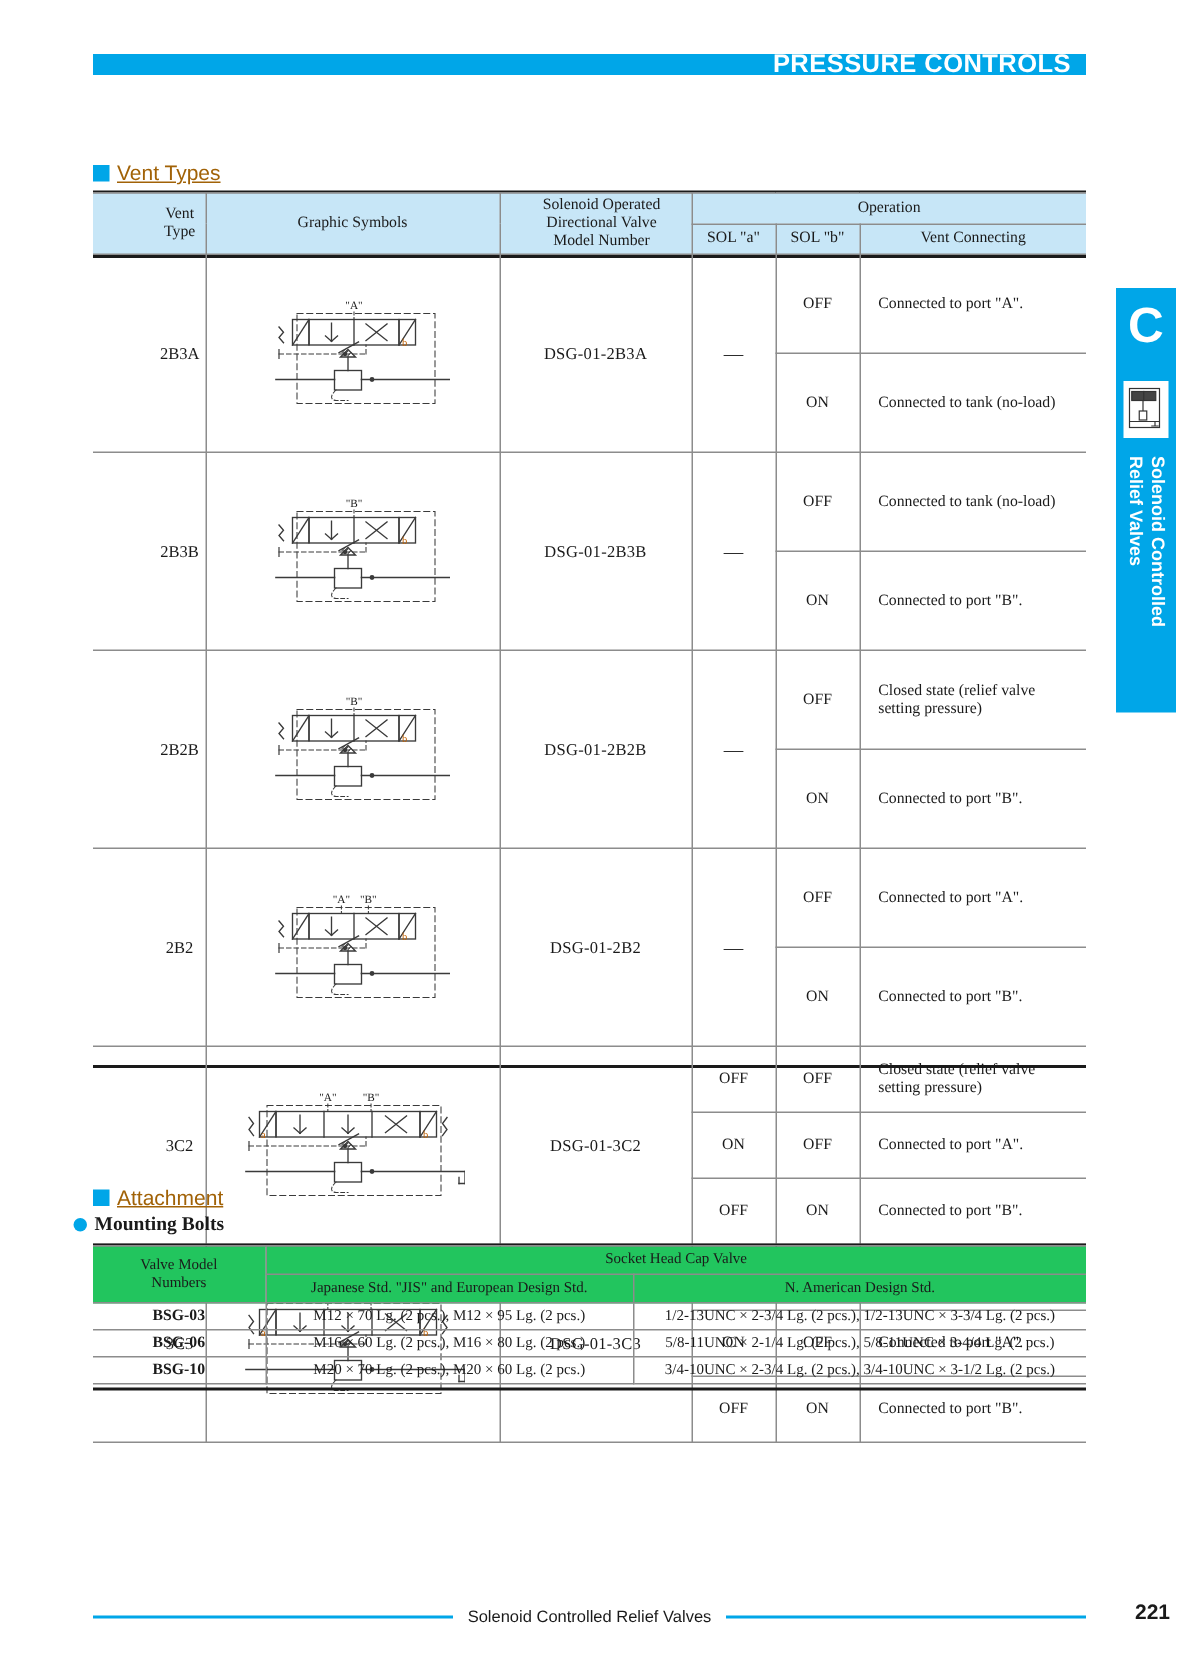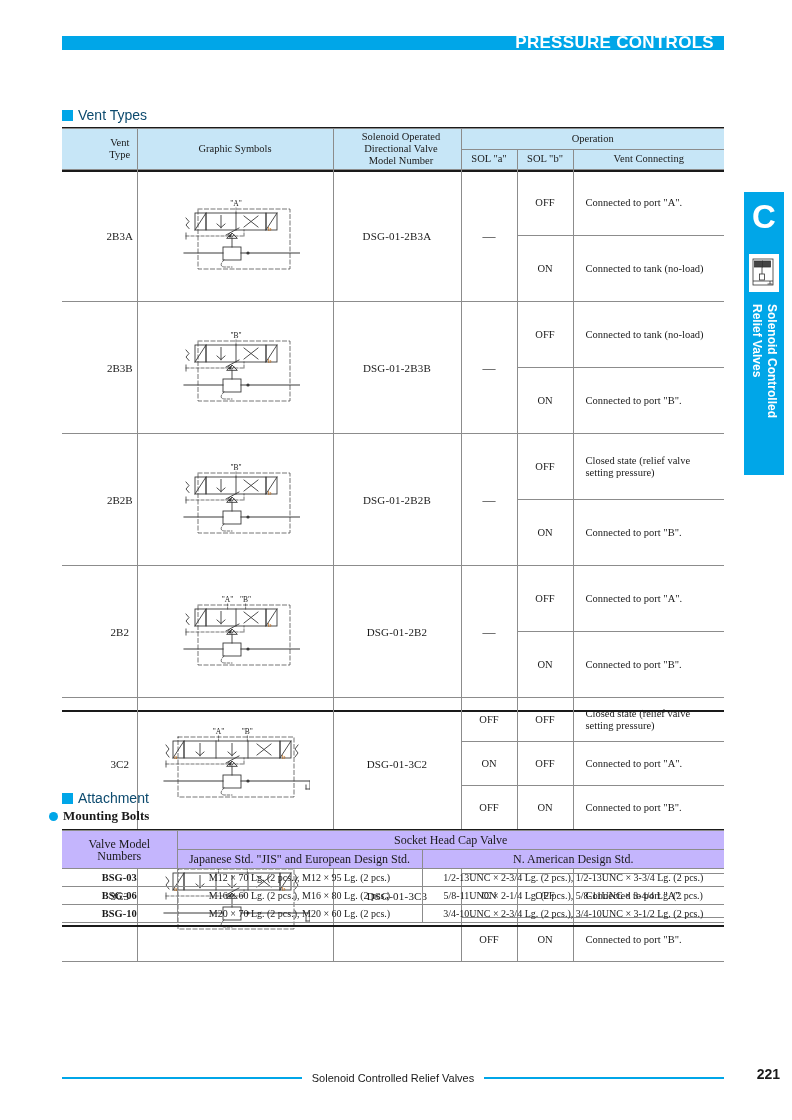--- a/index.html
+++ b/index.html
@@ -44,21 +44,21 @@
   .tab .tab-text span{
     writing-mode:vertical-rl; text-orientation:mixed;
     font-family:"Liberation Sans", sans-serif; font-weight:bold;
     font-size:12px; color:#fff; line-height:15px; white-space:pre;
     text-align:left;
   }
 
   
   .sec-head{
     position:absolute; font-family:"Liberation Sans", sans-serif;
-    font-size:14px; color:#0c4a6e; display:flex; align-items:center; gap:5px;
+    font-size:14px; color:#a16207; display:flex; align-items:center; gap:5px;text-decoration:underline;
   }
   .sq{ width:11px; height:11px; background:#00a6e8; display:inline-block; }
   .dot{ width:9px; height:9px; border-radius:50%; background:#00a6e8; display:inline-block; }
   .sub-head{
     position:absolute; font-family:"Liberation Serif", serif; font-weight:bold;
     font-size:13px; display:flex; align-items:center; gap:5px;
   }
 
   
   table{ border-collapse:collapse; position:absolute; }
@@ -94,21 +94,21 @@
   .vent-table td.dash{ font-size:13px; }
 
   
   .bolt-table{ left:62px; top:830px; width:662px; }
   .bolt-table th, .bolt-table td{
     border-left:1px solid #8c8c8c; border-right:1px solid #8c8c8c;
     border-top:1px solid #8c8c8c; border-bottom:1px solid #8c8c8c;
     font-weight:normal; text-align:center;
     font-family:"Liberation Serif", serif; font-size:10px; padding:3px 2px;
   }
-  .bolt-table thead th{ background:#c4b5fd; font-size:12px; line-height:12px; }
+  .bolt-table thead th{ background:#22c55e; font-size:10px; line-height:12px; }
   .bolt-table .outer-l{ border-left:none; }
   .bolt-table .outer-r{ border-right:none; }
   .b-top{ position:absolute; left:62px; top:829px; width:662px; height:2px; background:#1a1a1a; }
   .b-bot{ position:absolute; left:62px; top:925px; width:662px; height:2px; background:#1a1a1a; }
   .bolt-table td.model-col{ font-weight:bold; font-size:10.5px; }
 
   
   .footer{ position:absolute; left:62px; top:1068px; width:662px; height:20px;
            display:flex; align-items:center; }
   .f-line{ height:2.5px; background:#00a6e8; flex:1; }

